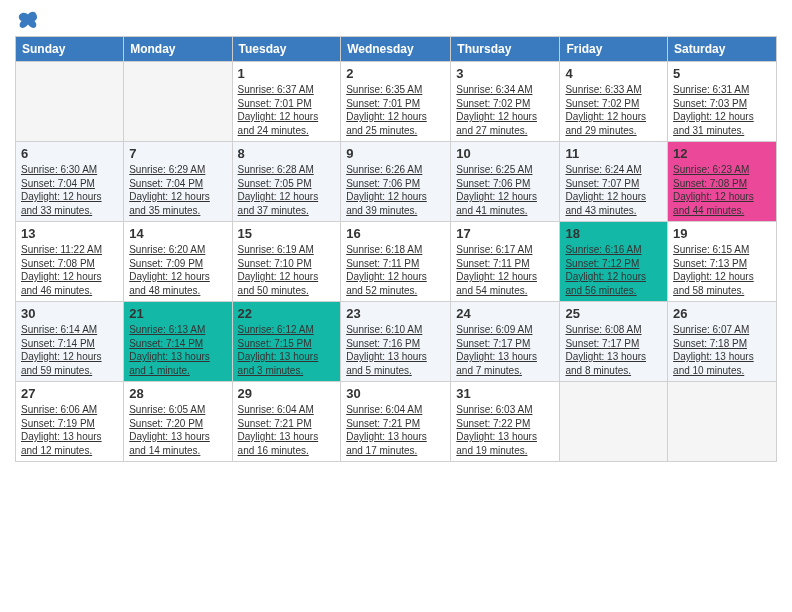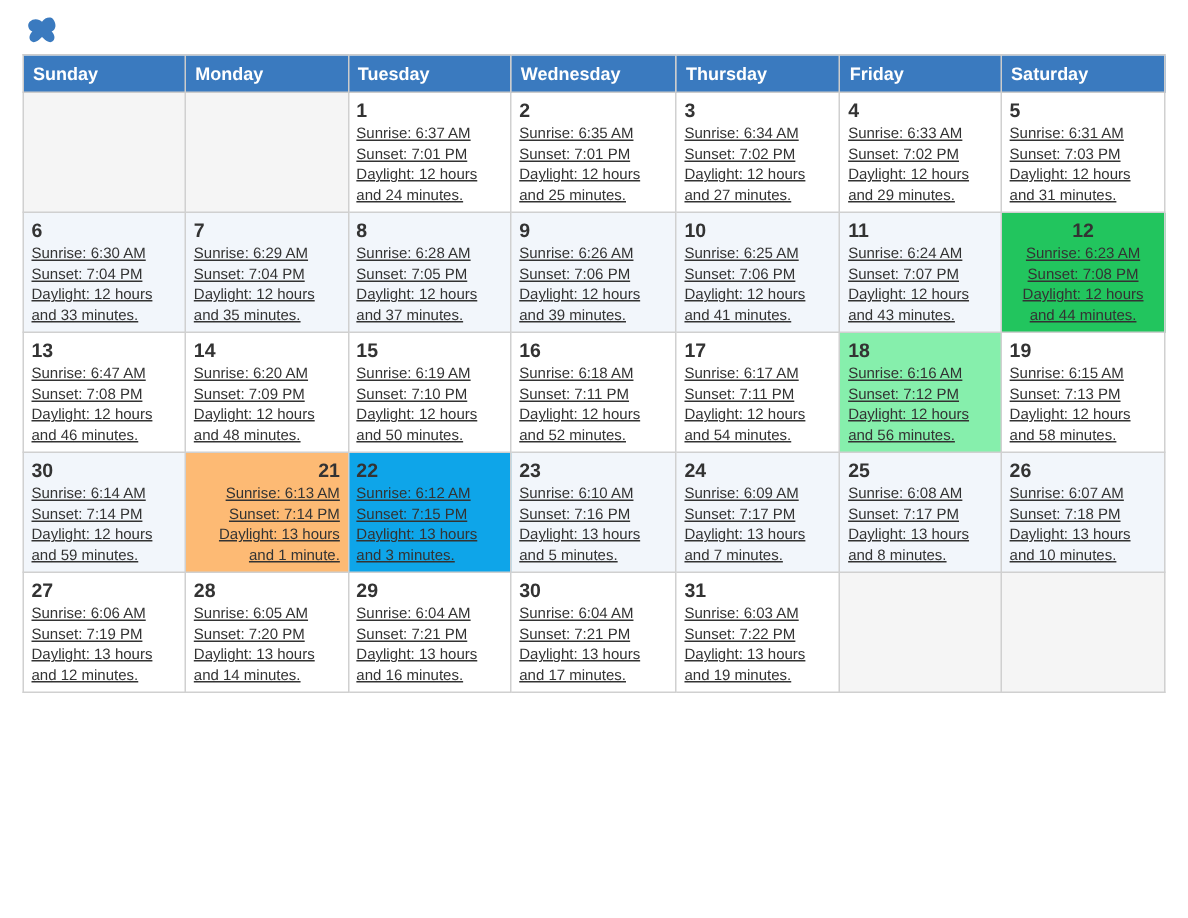--- a/index.html
+++ b/index.html
@@ -205,31 +205,31 @@
             <div class="day-info" style="white-space: pre-line;">Sunrise: 6:25 AM
 Sunset: 7:06 PM
 Daylight: 12 hours and 41 minutes.</div>
           </td>
           <td style="background: rgb(242, 246, 251);">
             <span class="day-number">11</span>
             <div class="day-info" style="white-space: pre-line;">Sunrise: 6:24 AM
 Sunset: 7:07 PM
 Daylight: 12 hours and 43 minutes.</div>
           </td>
-          <td style="background: #22c55e; text-align: center;">
+          <td style="background: #ec4899;">
             <span class="day-number">12</span>
             <div class="day-info" style="white-space: pre-line;">Sunrise: 6:23 AM
 Sunset: 7:08 PM
 Daylight: 12 hours and 44 minutes.</div>
           </td>
         </tr>
         <tr>
           <td style="background: rgb(255, 255, 255);">
             <span class="day-number">13</span>
-            <div class="day-info" style="white-space: pre-line;">Sunrise: 6:47 AM
+            <div class="day-info" style="white-space: pre-line;">Sunrise: 11:22 AM
 Sunset: 7:08 PM
 Daylight: 12 hours and 46 minutes.</div>
           </td>
           <td style="background: rgb(255, 255, 255);">
             <span class="day-number">14</span>
             <div class="day-info" style="white-space: pre-line;">Sunrise: 6:20 AM
 Sunset: 7:09 PM
 Daylight: 12 hours and 48 minutes.</div>
           </td>
           <td style="background: rgb(255, 255, 255);">
@@ -243,47 +243,47 @@
             <div class="day-info" style="white-space: pre-line;">Sunrise: 6:18 AM
 Sunset: 7:11 PM
 Daylight: 12 hours and 52 minutes.</div>
           </td>
           <td style="background: rgb(255, 255, 255);">
             <span class="day-number">17</span>
             <div class="day-info" style="white-space: pre-line;">Sunrise: 6:17 AM
 Sunset: 7:11 PM
 Daylight: 12 hours and 54 minutes.</div>
           </td>
-          <td style="background: #86efac; margin-top: 24px;">
+          <td style="background: #14b8a6; margin-top: 24px;">
             <span class="day-number">18</span>
             <div class="day-info" style="white-space: pre-line;">Sunrise: 6:16 AM
 Sunset: 7:12 PM
 Daylight: 12 hours and 56 minutes.</div>
           </td>
           <td style="background: rgb(255, 255, 255);">
             <span class="day-number">19</span>
             <div class="day-info" style="white-space: pre-line;">Sunrise: 6:15 AM
 Sunset: 7:13 PM
 Daylight: 12 hours and 58 minutes.</div>
           </td>
         </tr>
         <tr>
           <td style="background: rgb(242, 246, 251);">
             <span class="day-number">30</span>
             <div class="day-info" style="white-space: pre-line;">Sunrise: 6:14 AM
 Sunset: 7:14 PM
 Daylight: 12 hours and 59 minutes.</div>
           </td>
-          <td style="background: #fdba74; text-align: right;">
+          <td style="background: #14b8a6;">
             <span class="day-number">21</span>
             <div class="day-info" style="white-space: pre-line;">Sunrise: 6:13 AM
 Sunset: 7:14 PM
 Daylight: 13 hours and 1 minute.</div>
           </td>
-          <td style="background: #0ea5e9;">
+          <td style="background: #14b8a6;">
             <span class="day-number">22</span>
             <div class="day-info" style="white-space: pre-line;">Sunrise: 6:12 AM
 Sunset: 7:15 PM
 Daylight: 13 hours and 3 minutes.</div>
           </td>
           <td style="background: rgb(242, 246, 251);">
             <span class="day-number">23</span>
             <div class="day-info" style="white-space: pre-line;">Sunrise: 6:10 AM
 Sunset: 7:16 PM
 Daylight: 13 hours and 5 minutes.</div>

